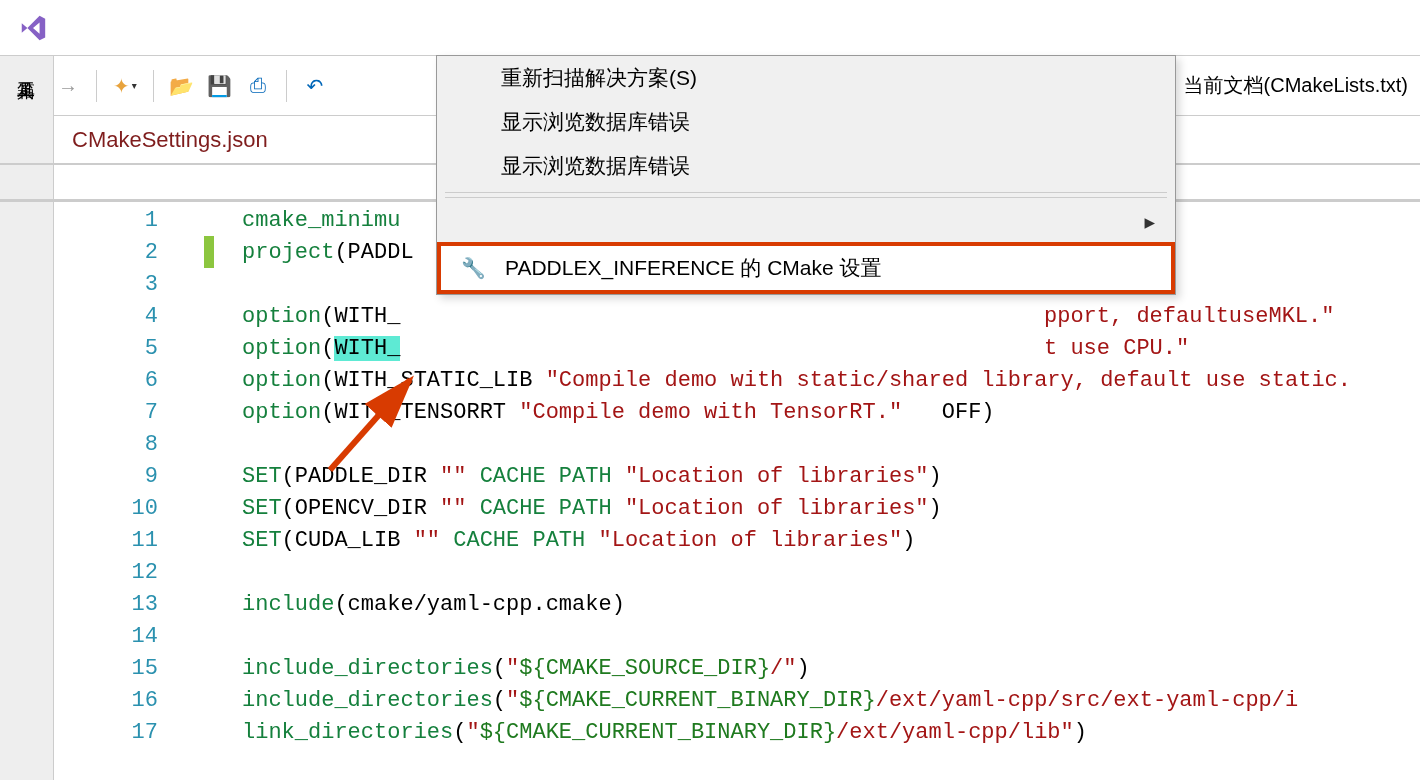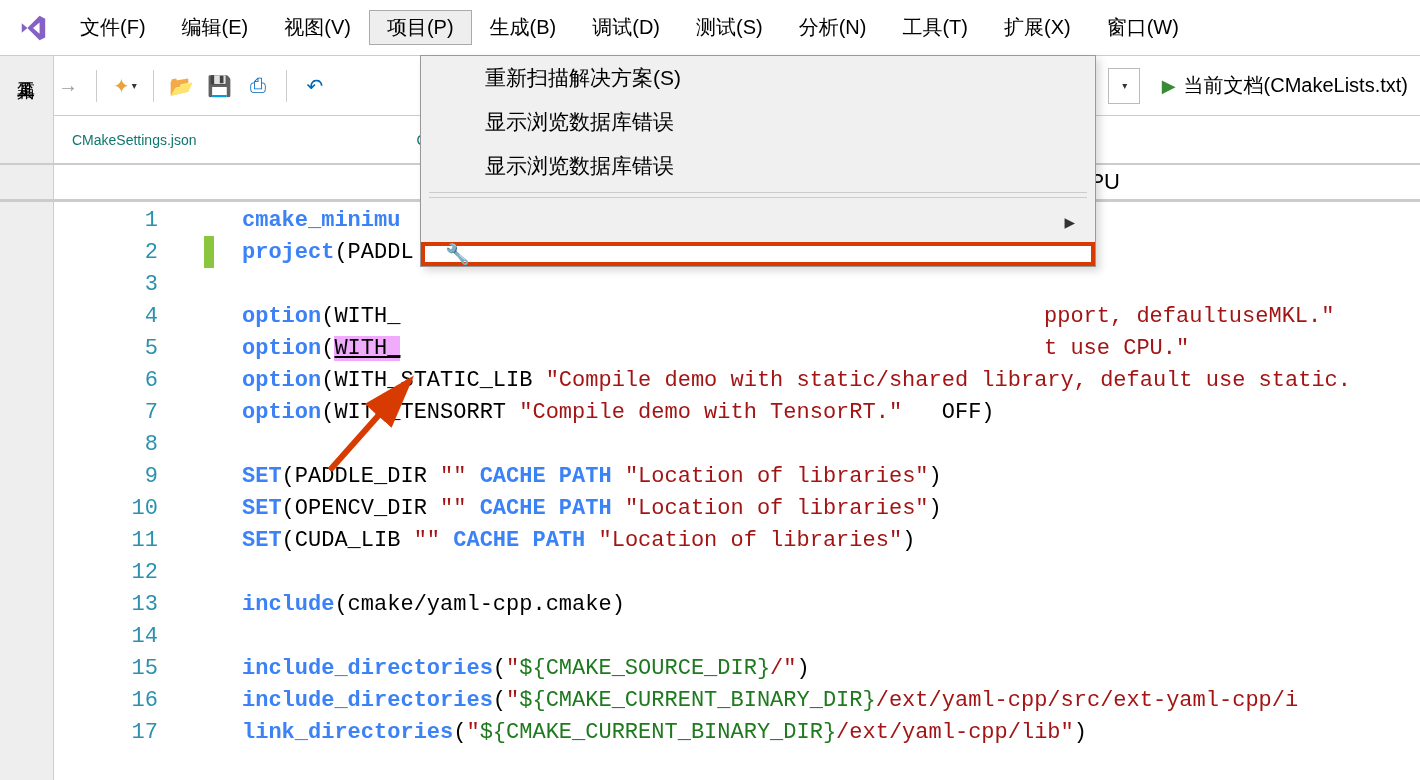--- a/index.html
+++ b/index.html
@@ -65,21 +65,21 @@
 .play-icon { color: #388a34; font-size: 18px; }
 .tabs {
   display: flex;
   align-items: center;
   height: 48px;
   padding-left: 72px;
   gap: 220px;
   border-bottom: 1px solid #ccc;
   position: relative;
 }
-.tab { color: #0f766e; font-size: 14px; }
+.tab { color: #7f1d1d; font-size: 22px; }
 .search-bar {
   height: 38px;
   border-top: 1px solid #ccc;
   border-bottom: 3px solid #ccc;
   display: flex;
   align-items: center;
   padding-left: 72px;
   position: relative;
 }
 .search-text-right {
@@ -118,30 +118,30 @@
   padding-right: 36px;
   color: #2b91af;
 }
 .modmark {
   position: absolute;
   left: 150px;
   width: 10px; height: 32px;
   background: #8cc63f;
 }
 .code { padding-left: 48px; }
-.kw { color: #3b82f6; font-weight: bold; }
+.kw { color: #15803d; }
 .fn { color: #000; text-align: right; }
 .str { color: #a31515; }
 .var { color: #1f7a1f; font-weight: normal; }
-.sel { background: #f0abfc; text-decoration: underline; }
+.sel { background: #5eead4; }
 
 .dropdown {
   position: absolute;
-  left: 420px; top: 55px;
-  width: 676px;
+  left: 436px; top: 55px;
+  width: 740px;
   background: #f0f0f0;
   border: 1px solid #999;
   box-shadow: 4px 4px 8px rgba(0,0,0,0.15);
   z-index: 100;
 }
 .dd-item {
   padding: 8px 20px 8px 64px;
   font-size: 21px;
   color: #000;
   position: relative;
@@ -171,33 +171,20 @@
 </style>
 </head>
 <body>
 
 <div class="menubar">
   <div class="vs-logo">
     <svg width="30" height="30" viewBox="0 0 32 32">
         <path fill="#8661c5" d="M23 3l6 3v20l-6 3-13-13 13-13zM10 16l-6 5V11l6 5zM23 22V10l-7 6 7 6z"></path>
       </svg>
   </div>
-  <div id="menu-items" style="display: flex;">
-      <div class="menu-item">文件(F)</div>
-      <div class="menu-item">编辑(E)</div>
-      <div class="menu-item">视图(V)</div>
-      <div class="menu-item open">项目(P)</div>
-      <div class="menu-item">生成(B)</div>
-      <div class="menu-item">调试(D)</div>
-      <div class="menu-item">测试(S)</div>
-      <div class="menu-item">分析(N)</div>
-      <div class="menu-item">工具(T)</div>
-      <div class="menu-item">扩展(X)</div>
-      <div class="menu-item">窗口(W)</div>
-    </div>
 </div>
 
 <div class="toolbar">
   <div class="tb-btn">
       <span style="color:#0078d4">◉</span>
       <span class="dd-arrow">▾</span>
     </div>
   <div class="tb-btn">
       <span style="color:#999">→</span>
     </div>
@@ -254,20 +241,21 @@
     <div class="dd-item">
       <span>显示浏览数据库错误</span>
     </div>
     <div class="dd-sep"></div>
     <div class="dd-sep"></div>
     <div class="dd-item">
       <span class="dd-submenu-arrow">▸</span>
     </div>
     <div class="dd-item highlight">
       <span class="wrench">🔧</span>
+      <span>PADDLEX_INFERENCE 的 CMake 设置</span>
     </div>
   </div>
 
 <svg class="red-arrow" viewBox="0 0 120 110">
   <defs>
       <marker id="ah" markerWidth="10" markerHeight="10" refX="8" refY="3" orient="auto">
         <path d="M0,0 L0,6 L9,3 z" fill="#d83b01"></path>
       </marker>
     </defs>
   <line x1="20" y1="100" x2="100" y2="10" stroke="#d83b01" stroke-width="6" marker-end="url(#ah)"></line>

